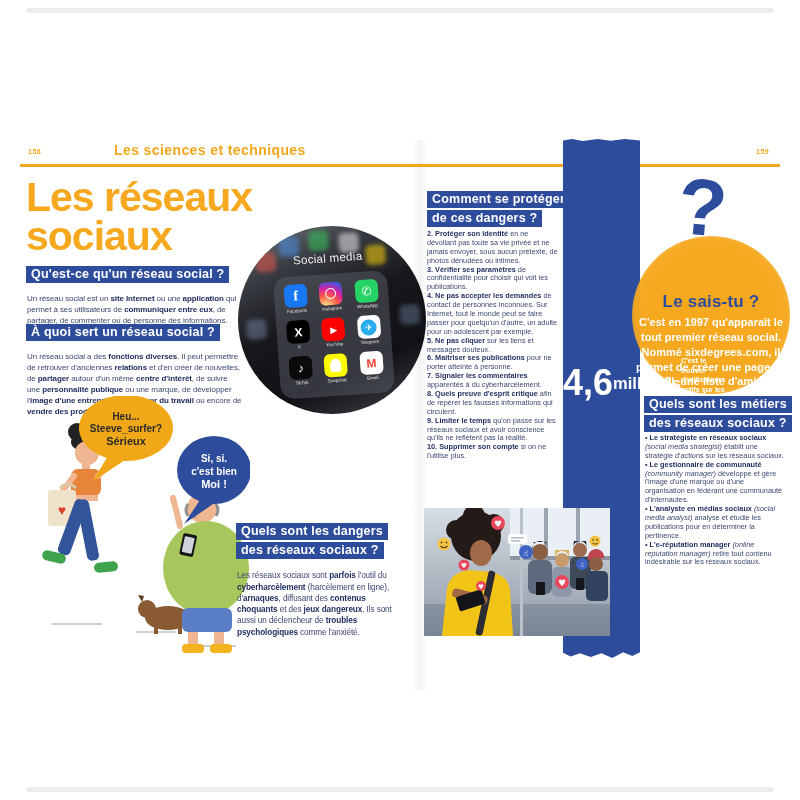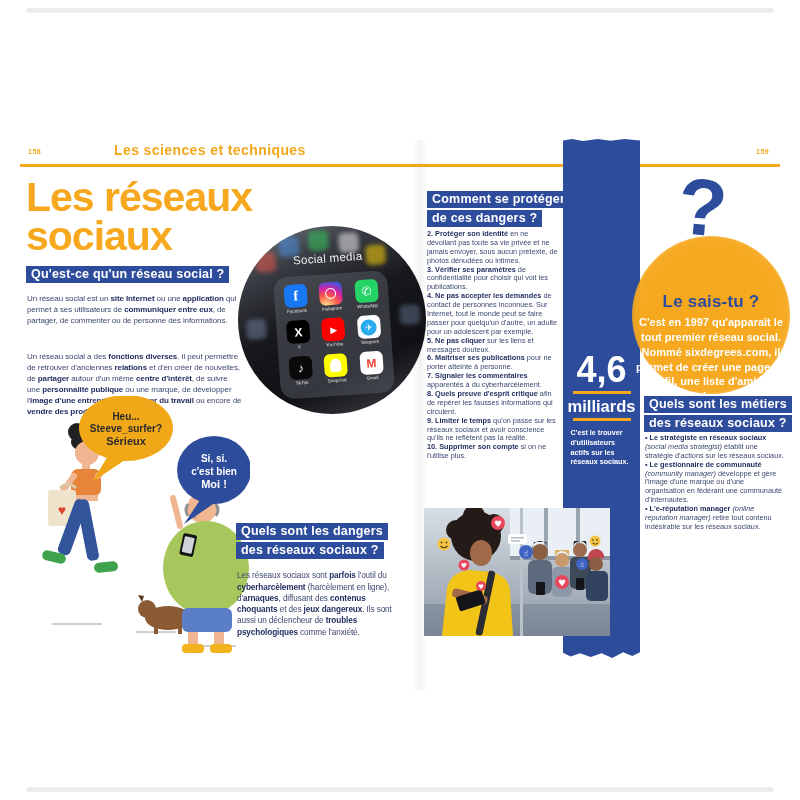--- a/index.html
+++ b/index.html
@@ -29,21 +29,21 @@
   .txt{position:absolute;color:#3C4770;font-size:8px;line-height:1.38;letter-spacing:-.1px;}
   .seg-b{font-weight:700;color:#1E2A5E;}
   .seg-i{font-style:italic;}
   .col .step{margin:0;}
   .col{font-size:7.3px;line-height:1.22;}
   .num{font-weight:700;color:#1E2A5E;}
 
   
   .band{position:absolute;left:563px;top:139px;width:77px;height:519px;background:#2E4C9C;z-index:2;
     clip-path:polygon(0 .3%,12% 0,26% .4%,45% 0,62% .35%,80% 0,100% .3%,100% 98.9%,90% 99.6%,78% 98.9%,64% 100%,50% 99.1%,36% 99.8%,22% 99.1%,10% 99.7%,0 99%);}
-  .stat{position:absolute;left:563px;top:352px;width:77px;z-index:3;display:flex;flex-direction:column;align-items:center;color:#fff;}
+  .stat{position:absolute;left:563px;top:352px;width:77px;z-index:3;display:flex;flex-direction:row;align-items:center;color:#fff;}
   .stat-value{font-size:36px;font-weight:800;line-height:1;}
   .stat-rule{width:58px;height:3px;background:#F2A71C;margin:3px 0;}
   .stat-unit{font-size:16.5px;font-weight:800;line-height:1.1;}
   .stat-caption{margin-top:4px;width:62px;font-size:7.2px;font-weight:600;line-height:1.35;text-align:left;}
 
   
   .circle-photo{position:absolute;left:238px;top:226px;width:188px;height:188px;border-radius:50%;overflow:hidden;z-index:1;
     background:linear-gradient(155deg,#7b8088 0%,#3a3d44 22%,#17181c 46%,#101115 72%,#43464d 100%);}
   .circle-inner{position:absolute;inset:0;transform:rotate(-4deg);}
   .folder-label{position:absolute;left:0;right:0;top:26px;text-align:center;color:#f0f0f0;font-size:11.5px;letter-spacing:.3px;}
@@ -116,20 +116,23 @@
   <div class="title">
     <div>Les réseaux</div>
     <div>sociaux</div>
   </div>
 
   <div style="position:absolute;left:26px;top:264px;">
     <span class="bh">Qu'est-ce qu'un réseau social ?</span>
   </div>
   <p class="txt" style="left:27px;top:285px;width:215px;"><span>Un réseau social est un </span><span class="seg-b">site Internet</span><span> ou une </span><span class="seg-b">application</span><span> qui permet à ses utilisateurs de </span><span class="seg-b">communiquer entre eux</span><span>, de partager, de commenter ou de personne des informations.</span></p>
 
+  <div style="position:absolute;left:26px;top:322px;">
+    <span class="bh">À quoi sert un réseau social ?</span>
+  </div>
   <p class="txt" style="left:27px;top:343px;width:215px;"><span>Un réseau social a des </span><span class="seg-b">fonctions diverses</span><span>. Il peut permettre de retrouver d'anciennes </span><span class="seg-b">relations</span><span> et d'en créer de nouvelles, de </span><span class="seg-b">partager</span><span> autour d'un même </span><span class="seg-b">centre d'intérêt</span><span>, de suivre une </span><span class="seg-b">personnalité publique</span><span> ou une marque, de développer l'</span><span class="seg-b">image d'une entreprise</span><span>, de </span><span class="seg-b">trouver du travail</span><span> ou encore de </span><span class="seg-b">vendre des produits</span><span> ou des services.</span></p>
 
   <div class="circle-photo">
     <div class="circle-inner">
       <div class="blur-ico" style="left:46px;top:8px;background:#4a8fe2;"></div>
       <div class="blur-ico" style="left:76px;top:4px;background:#34c759;"></div>
       <div class="blur-ico" style="left:106px;top:8px;background:#ededed;"></div>
       <div class="blur-ico" style="left:132px;top:22px;background:#ffd60a;"></div>
       <div class="blur-ico" style="left:22px;top:22px;background:#e2574c;"></div>
       <div class="blur-ico" style="left:8px;top:88px;background:#6d7c96;"></div>
@@ -371,16 +374,17 @@
     <div class="know-body">C'est en 1997 qu'apparaît le tout premier réseau social. Nommé sixdegrees.com, il permet de créer une page de profil, une liste d'amis et d'envoyer des messages.</div>
   </div>
 
   <div class="jobs-head bh-stack">
     <span class="bh">Quels sont les métiers</span>
     <span class="bh">des réseaux sociaux ?</span>
   </div>
   <div class="jobs-list col">
     <p class="step"><span><span class="seg-b">• Le stratégiste en réseaux sociaux</span><span class="seg-i"> (social media strategist)</span><span> établit une stratégie d'actions sur les réseaux sociaux.</span></span></p>
     <p class="step"><span><span class="seg-b">• Le gestionnaire de communauté</span><span class="seg-i"> (community manager)</span><span> développe et gère l'image d'une marque ou d'une organisation en fédérant une communauté d'internautes.</span></span></p>
+    <p class="step"><span><span class="seg-b">• L'analyste en médias sociaux</span><span class="seg-i"> (social media analyst)</span><span> analyse et étudie les publications pour en déterminer la pertinence.</span></span></p>
     <p class="step"><span><span class="seg-b">• L'e-réputation manager</span><span class="seg-i"> (online reputation manager)</span><span> retire tout contenu indésirable sur les réseaux sociaux.</span></span></p>
   </div>
 
 </div>
 
 </body></html>

